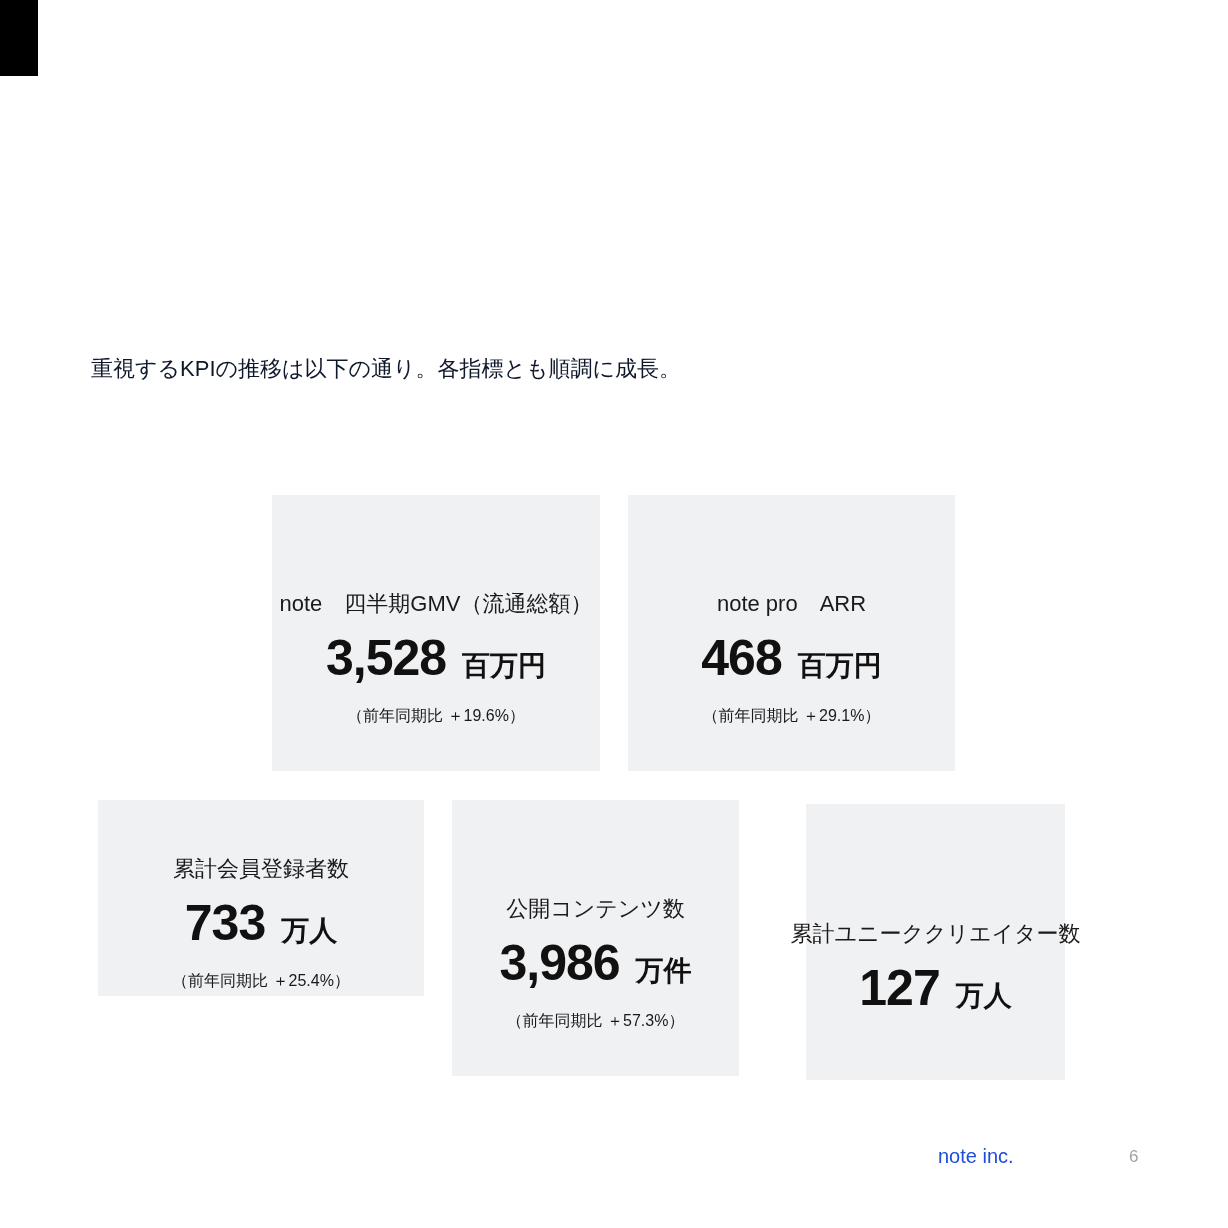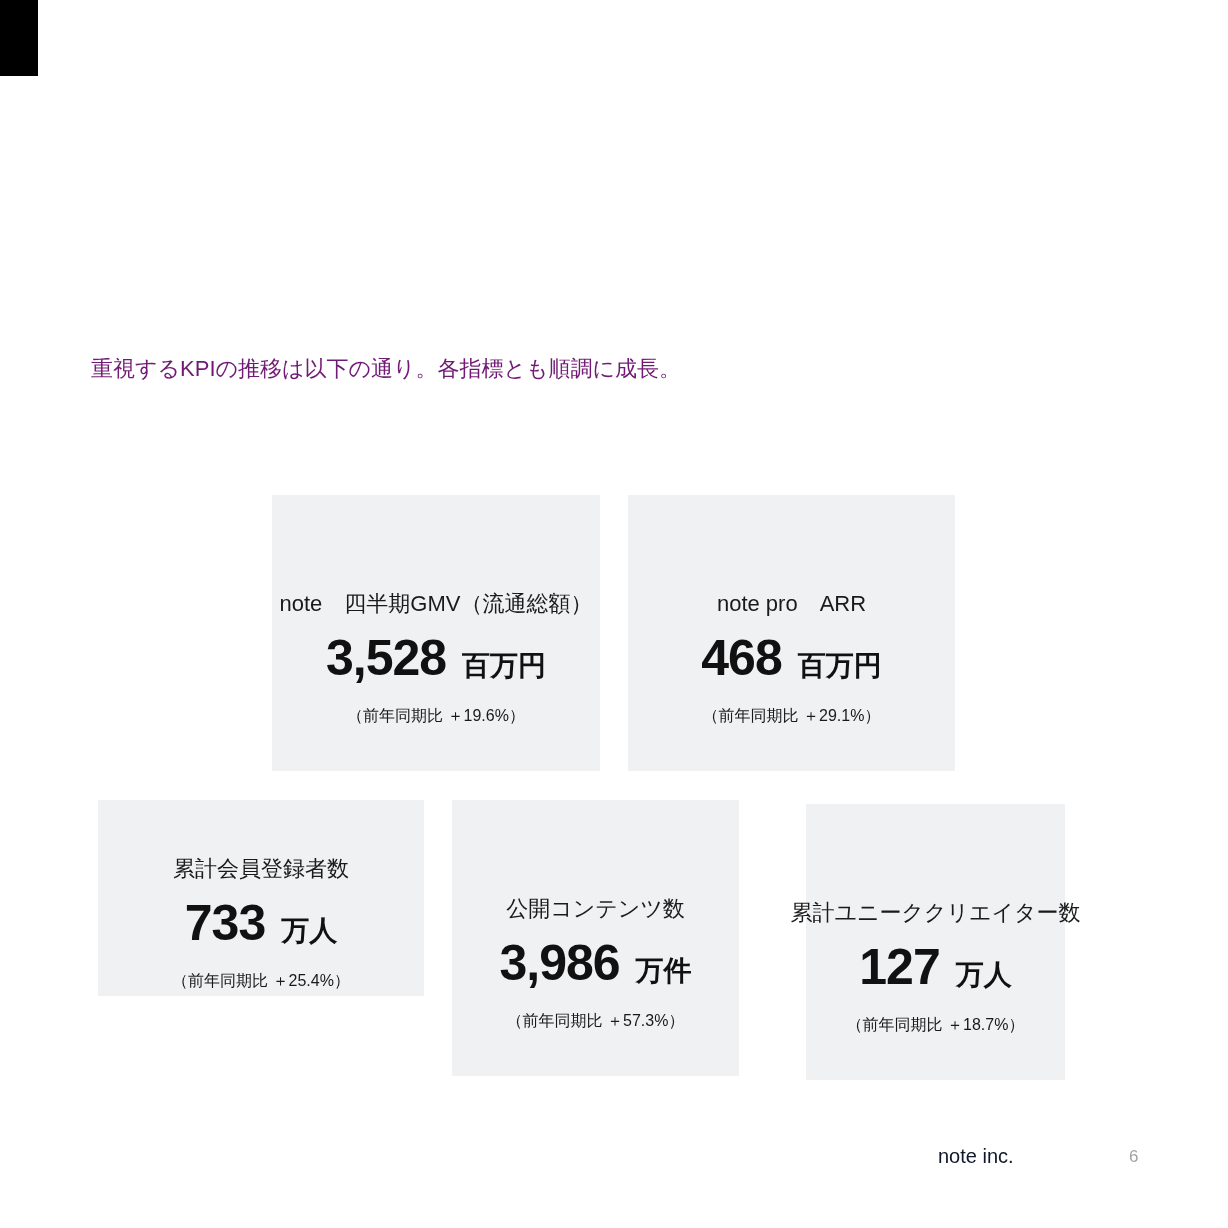--- a/index.html
+++ b/index.html
@@ -38,21 +38,21 @@
     color: #111111;
     white-space: nowrap;
   }
 
   .slide-subtitle {
     position: absolute;
     left: 91px;
     top: 332px;
     font-size: 22px;
     font-weight: 400;
-    color: #701a75;
+    color: #0f172a;
     white-space: nowrap;
   }
 
   .kpi-card {
     position: absolute;
     background: #f0f1f3;
     display: flex;
     flex-direction: column;
     align-items: center;
     text-align: center;
@@ -96,21 +96,21 @@
     font-weight: 400;
     color: #1a1a1a;
     white-space: nowrap;
   }
 
   .footer-company {
     position: absolute;
     left: 938px;
     top: 1145px;
     font-size: 20px;
-    color: #0f172a;
+    color: #1d4ed8;
     white-space: nowrap;
   }
   .footer-page {
     position: absolute;
     left: 1129px;
     top: 1147px;
     font-size: 17px;
     color: #a3a3a3;
   }
 </style>
@@ -159,19 +159,18 @@
     </div>
     <div class="kpi-yoy">（前年同期比 ＋57.3%）</div>
   </div>
 
   <div class="kpi-card card-5">
     <div class="kpi-label">累計ユニーククリエイター数</div>
     <div class="kpi-value-row">
       <span class="kpi-value">127</span>
       <span class="kpi-unit">万人</span>
     </div>
-    <div class="kpi-yoy">（前年同期比 ＋18.7%）</div>
   </div>
 
   <div class="footer-company">note inc.</div>
   <div class="footer-page">6</div>
 
 </div>
 
 </body></html>

